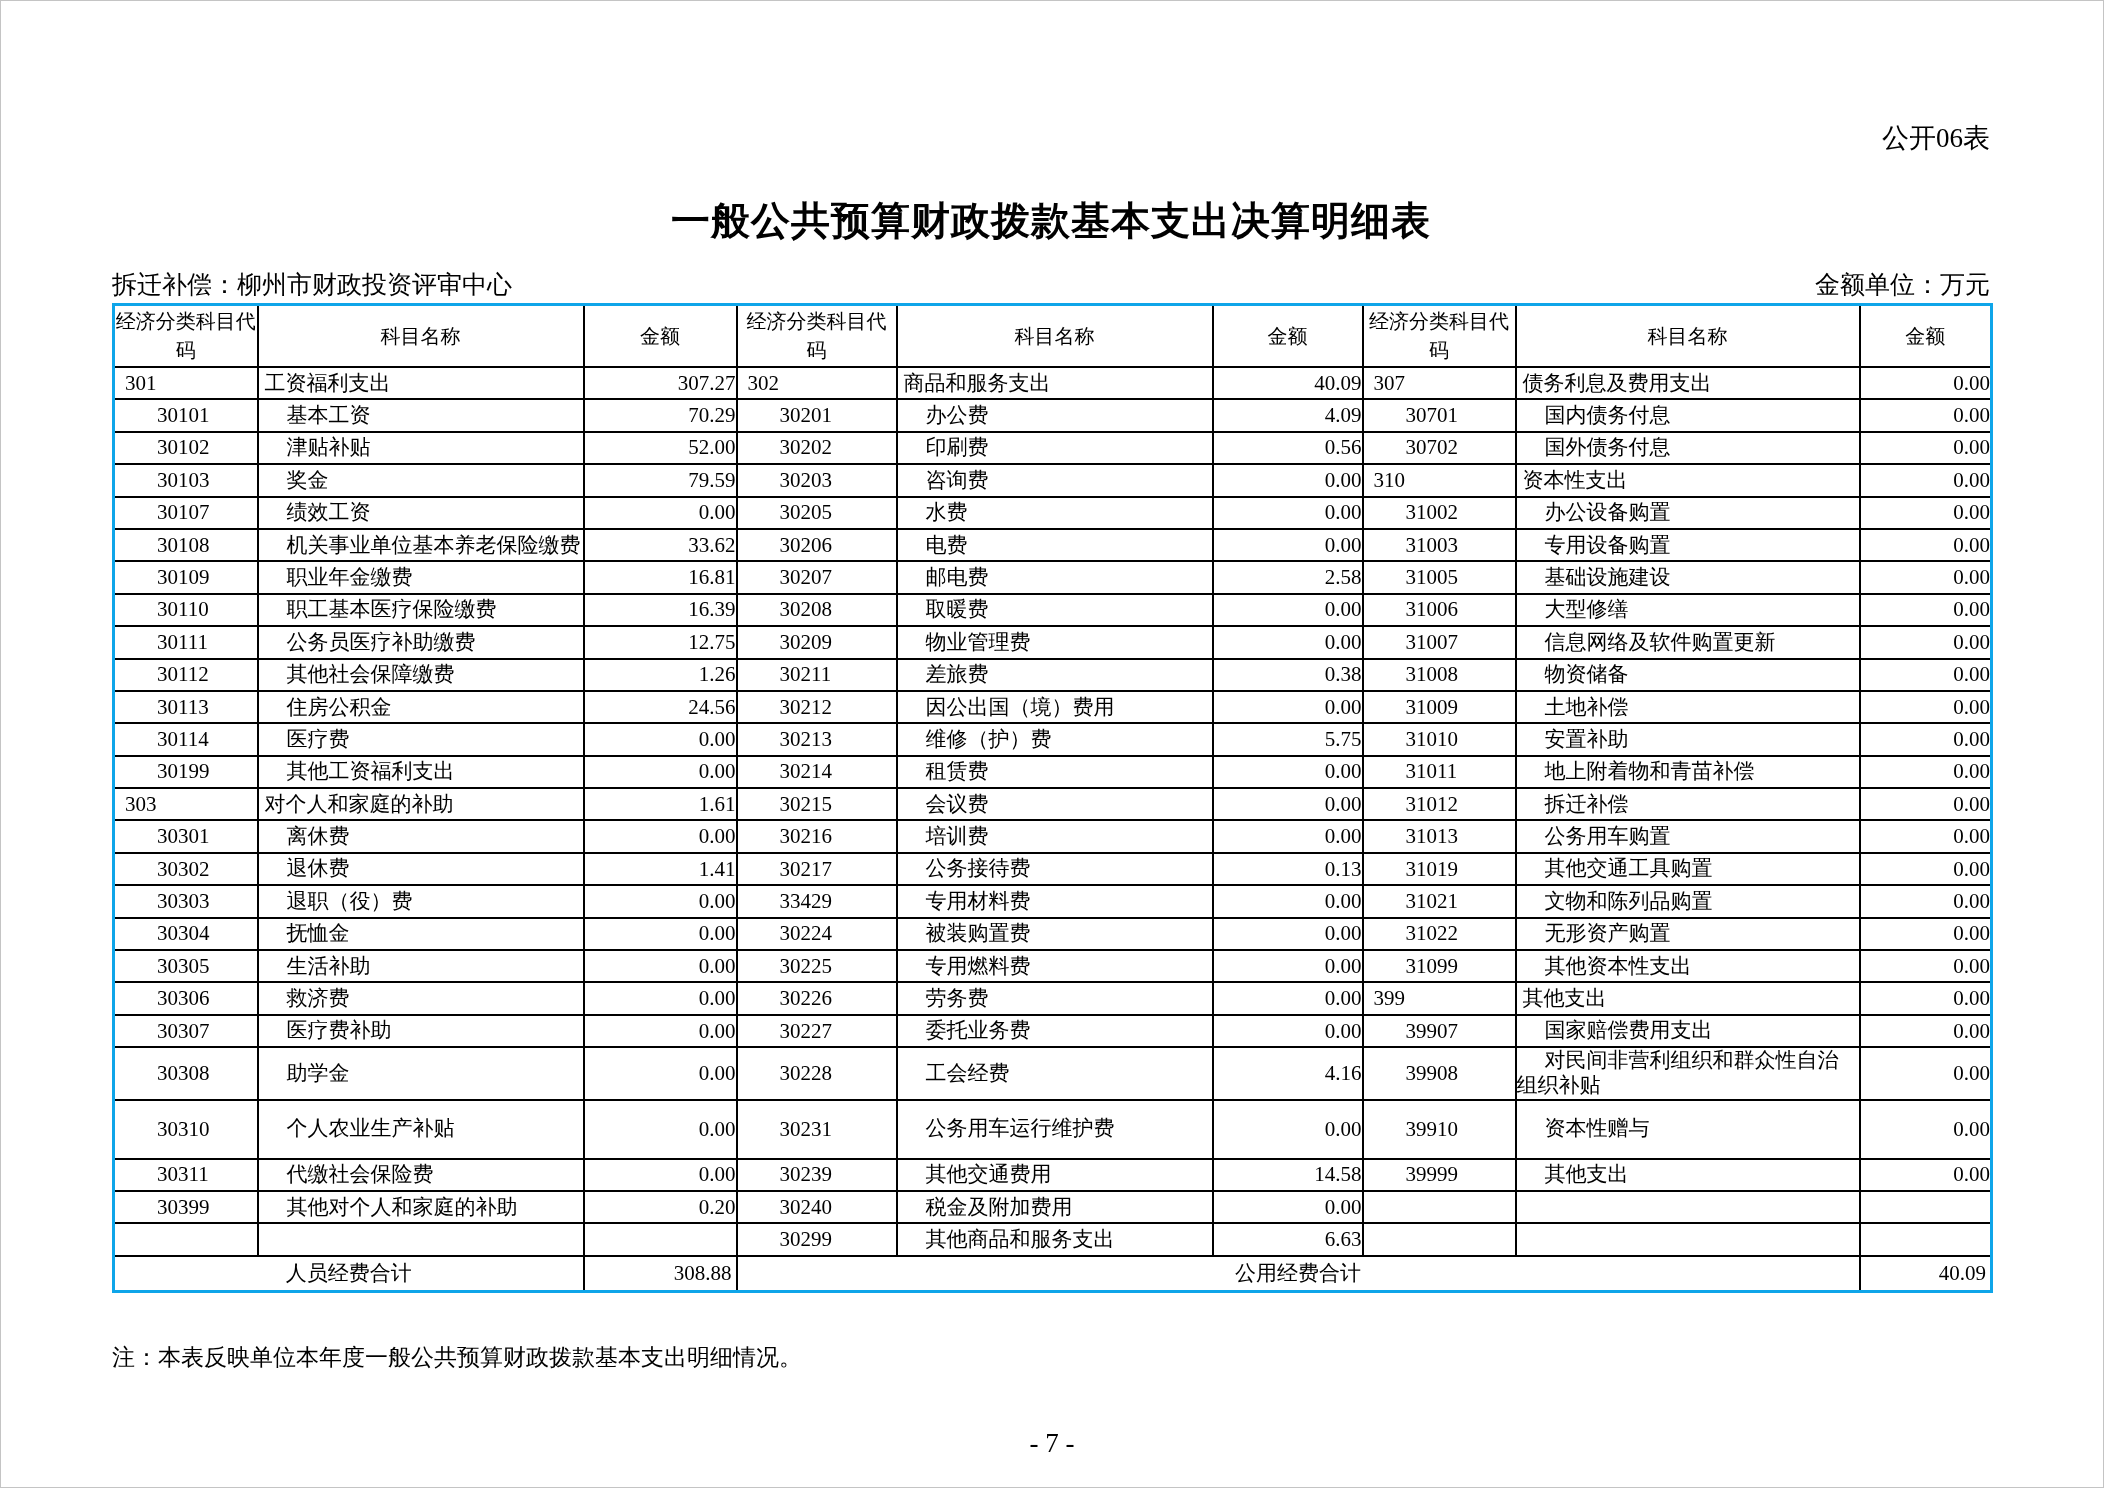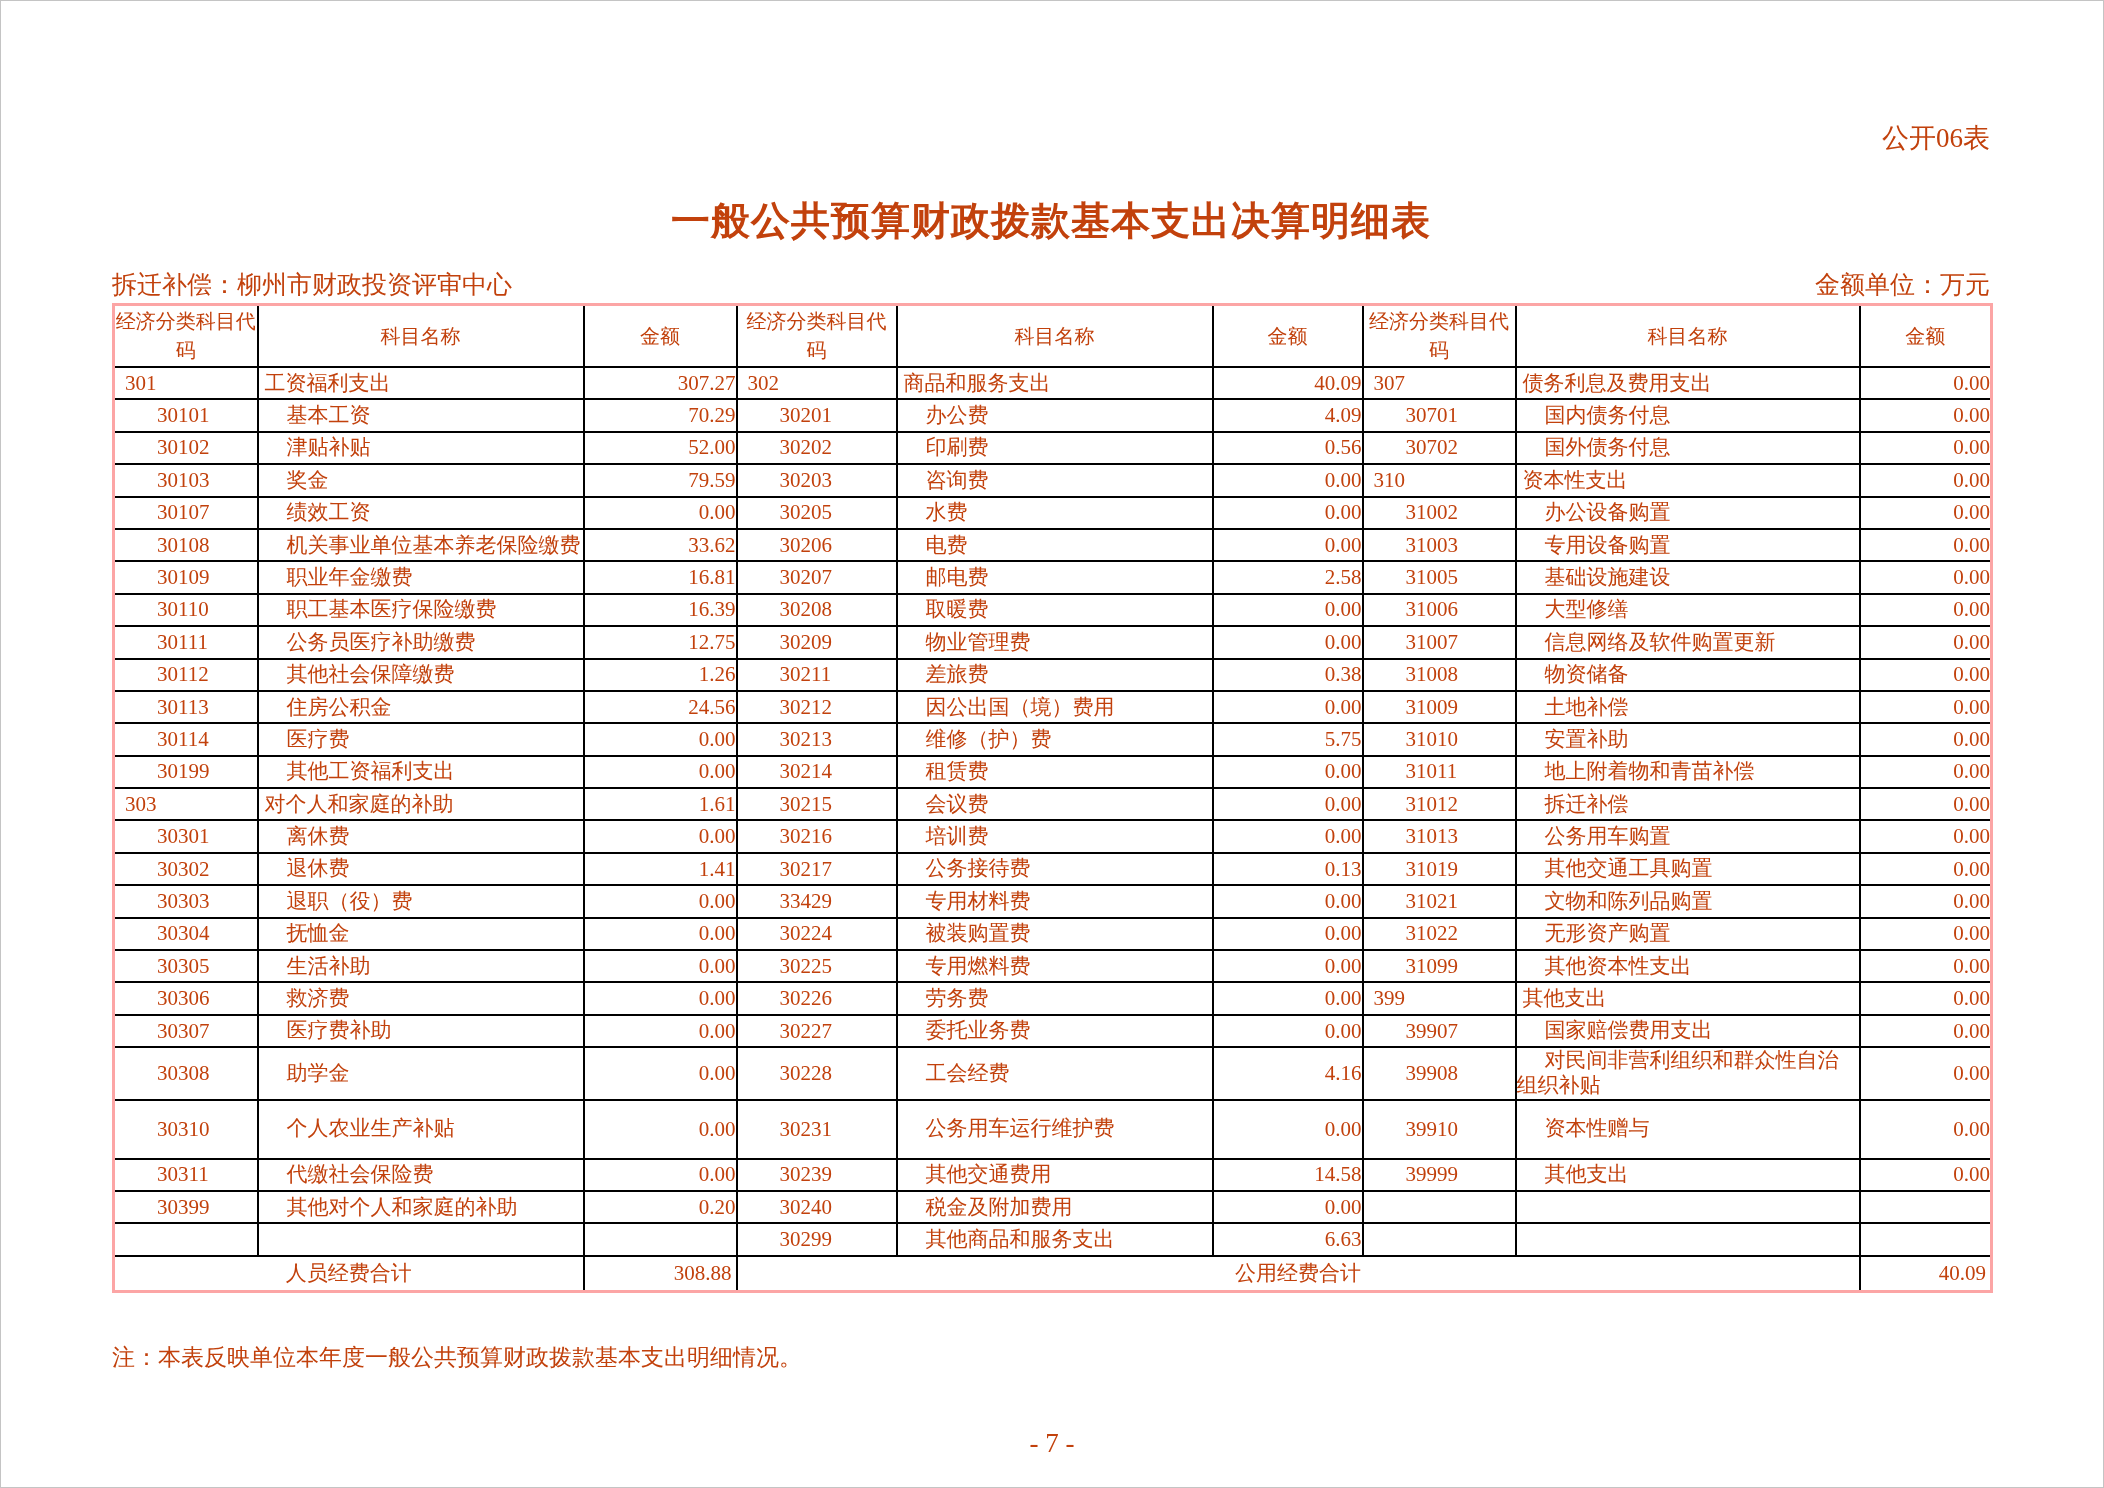--- a/index.html
+++ b/index.html
@@ -1,28 +1,28 @@
 <!DOCTYPE html>
 <html><head>
 <meta charset="utf-8">
 <style>
   html,body{margin:0;padding:0;background:#e8e8e8;}
   .page{
     position:relative;width:2104px;height:1488px;background:#ffffff;
-    font-family:"Liberation Serif","DejaVu Serif",serif;color:#c2410c;
+    font-family:"Liberation Serif","DejaVu Serif",serif;color:#000000;
     box-shadow:inset 0 0 0 1px #c4c4c4;overflow:hidden;
   }
   .form-label{position:absolute;top:120px;left:112px;width:1878px;text-align:right;font-size:27px;}
   .doc-title{position:absolute;top:194px;left:112px;width:1878px;text-align:center;
     font-family:"Liberation Sans","DejaVu Sans",sans-serif;font-weight:bold;font-size:39px;letter-spacing:1px;}
   .unit-row{position:absolute;top:268px;left:112px;width:1878px;display:flex;justify-content:space-between;font-size:25px;}
   table.budget{
     position:absolute;left:112px;top:303px;width:1878px;
     border-collapse:collapse;table-layout:fixed;
-    border:3px solid #fca5a5;font-size:21px;
+    border:3px solid #0ea5e9;font-size:21px;
   }
   table.budget th,table.budget td{border:2px solid #000;overflow:hidden;padding:0;vertical-align:middle;}
   thead th{font-weight:normal;text-align:center;font-size:20px;line-height:1.45;height:60px;padding:0 4px;}
   tbody tr{height:32.4px;}
   tbody tr:nth-child(23){height:59px;}
   td.code{text-align:left;}
   td.code.l1{padding-left:10px;}
   td.code.l2{padding-left:42px;}
   td.name{text-align:left;line-height:1.2;padding-right:4px;}
   td.name.l1{text-indent:6px;}

